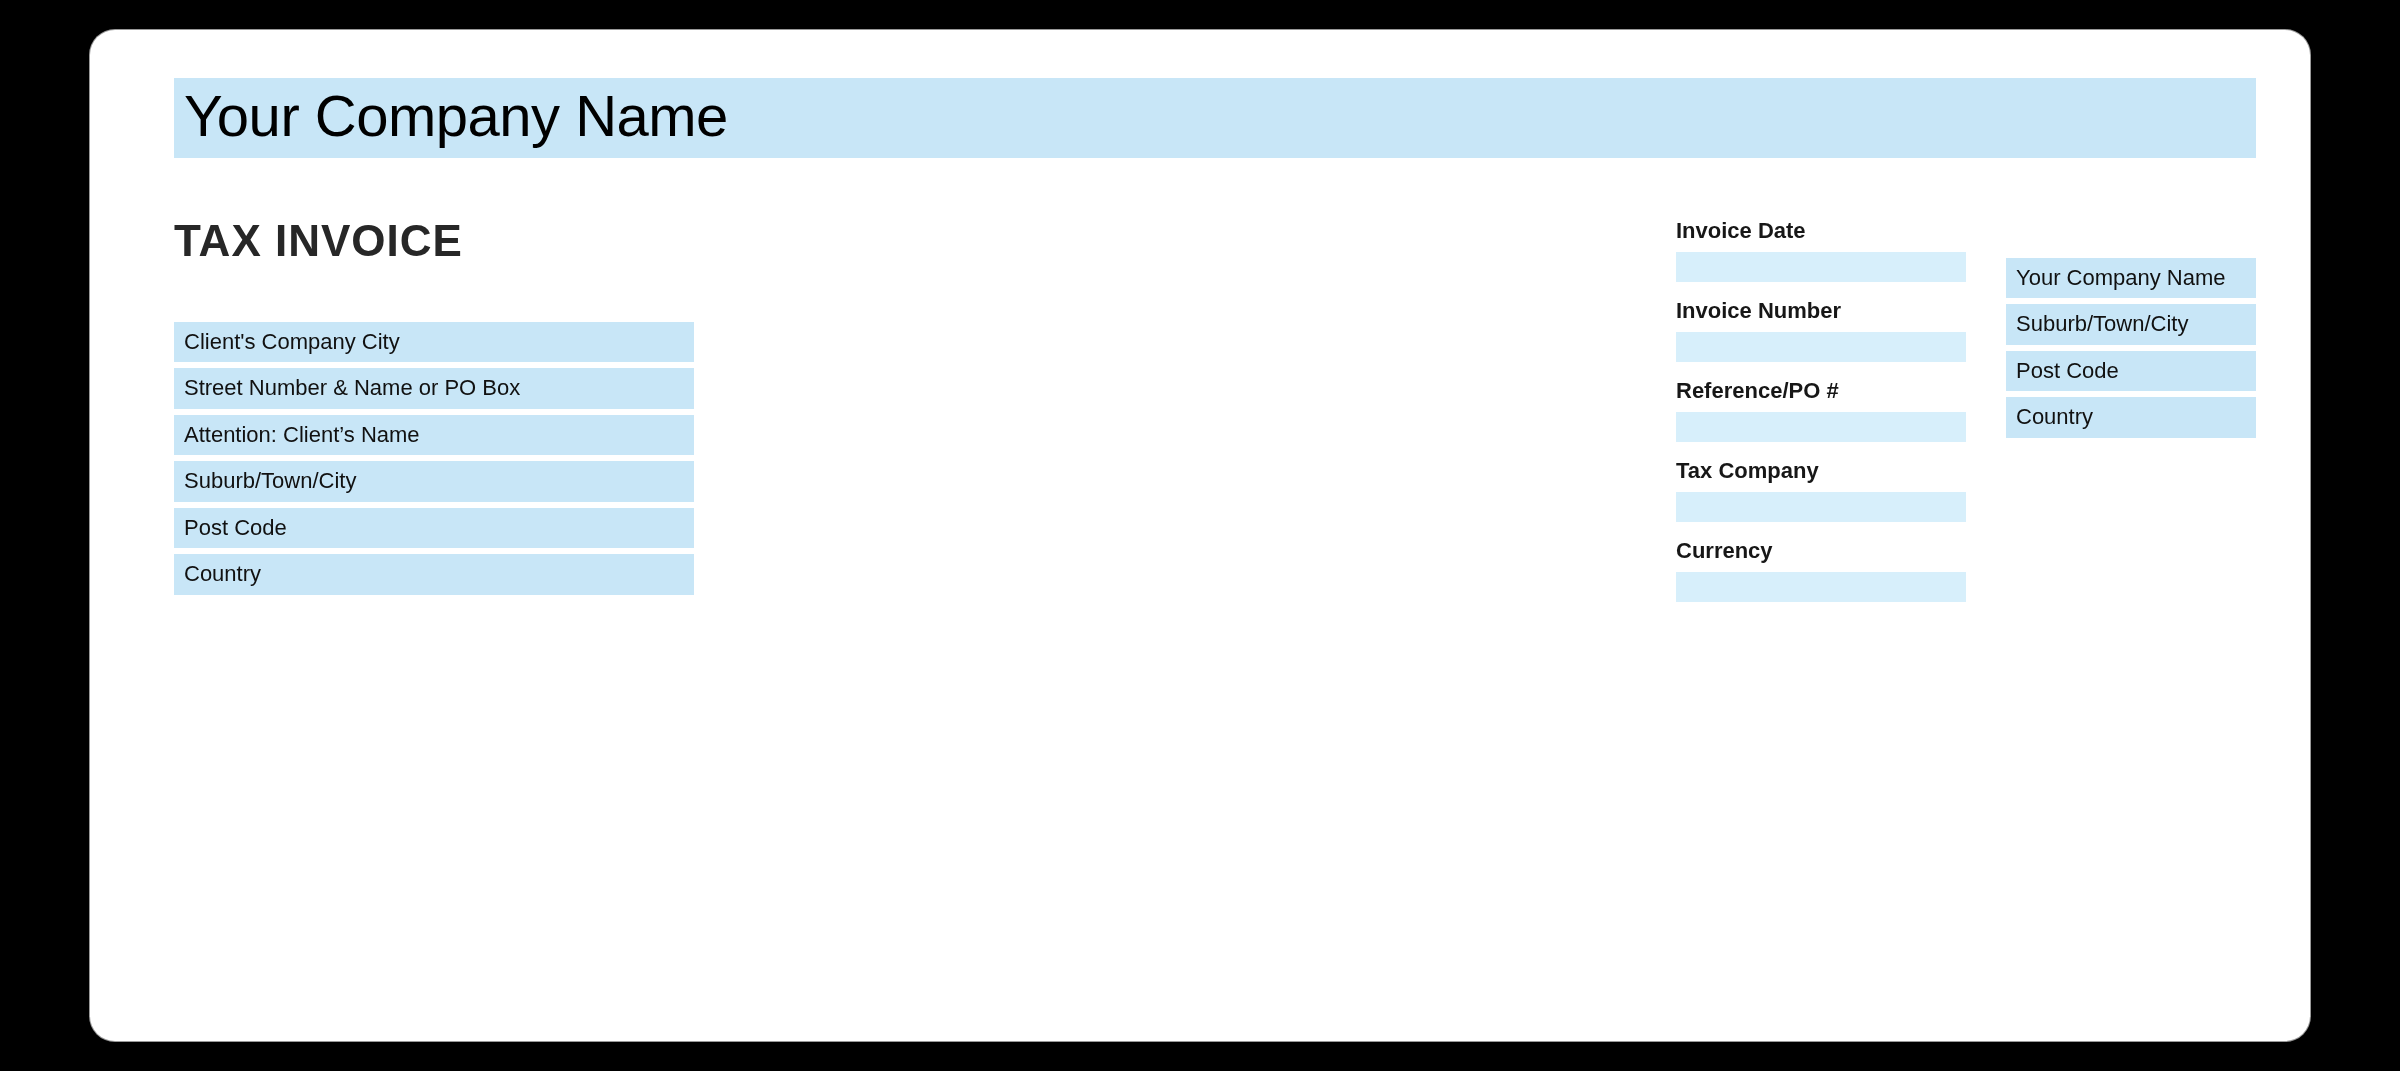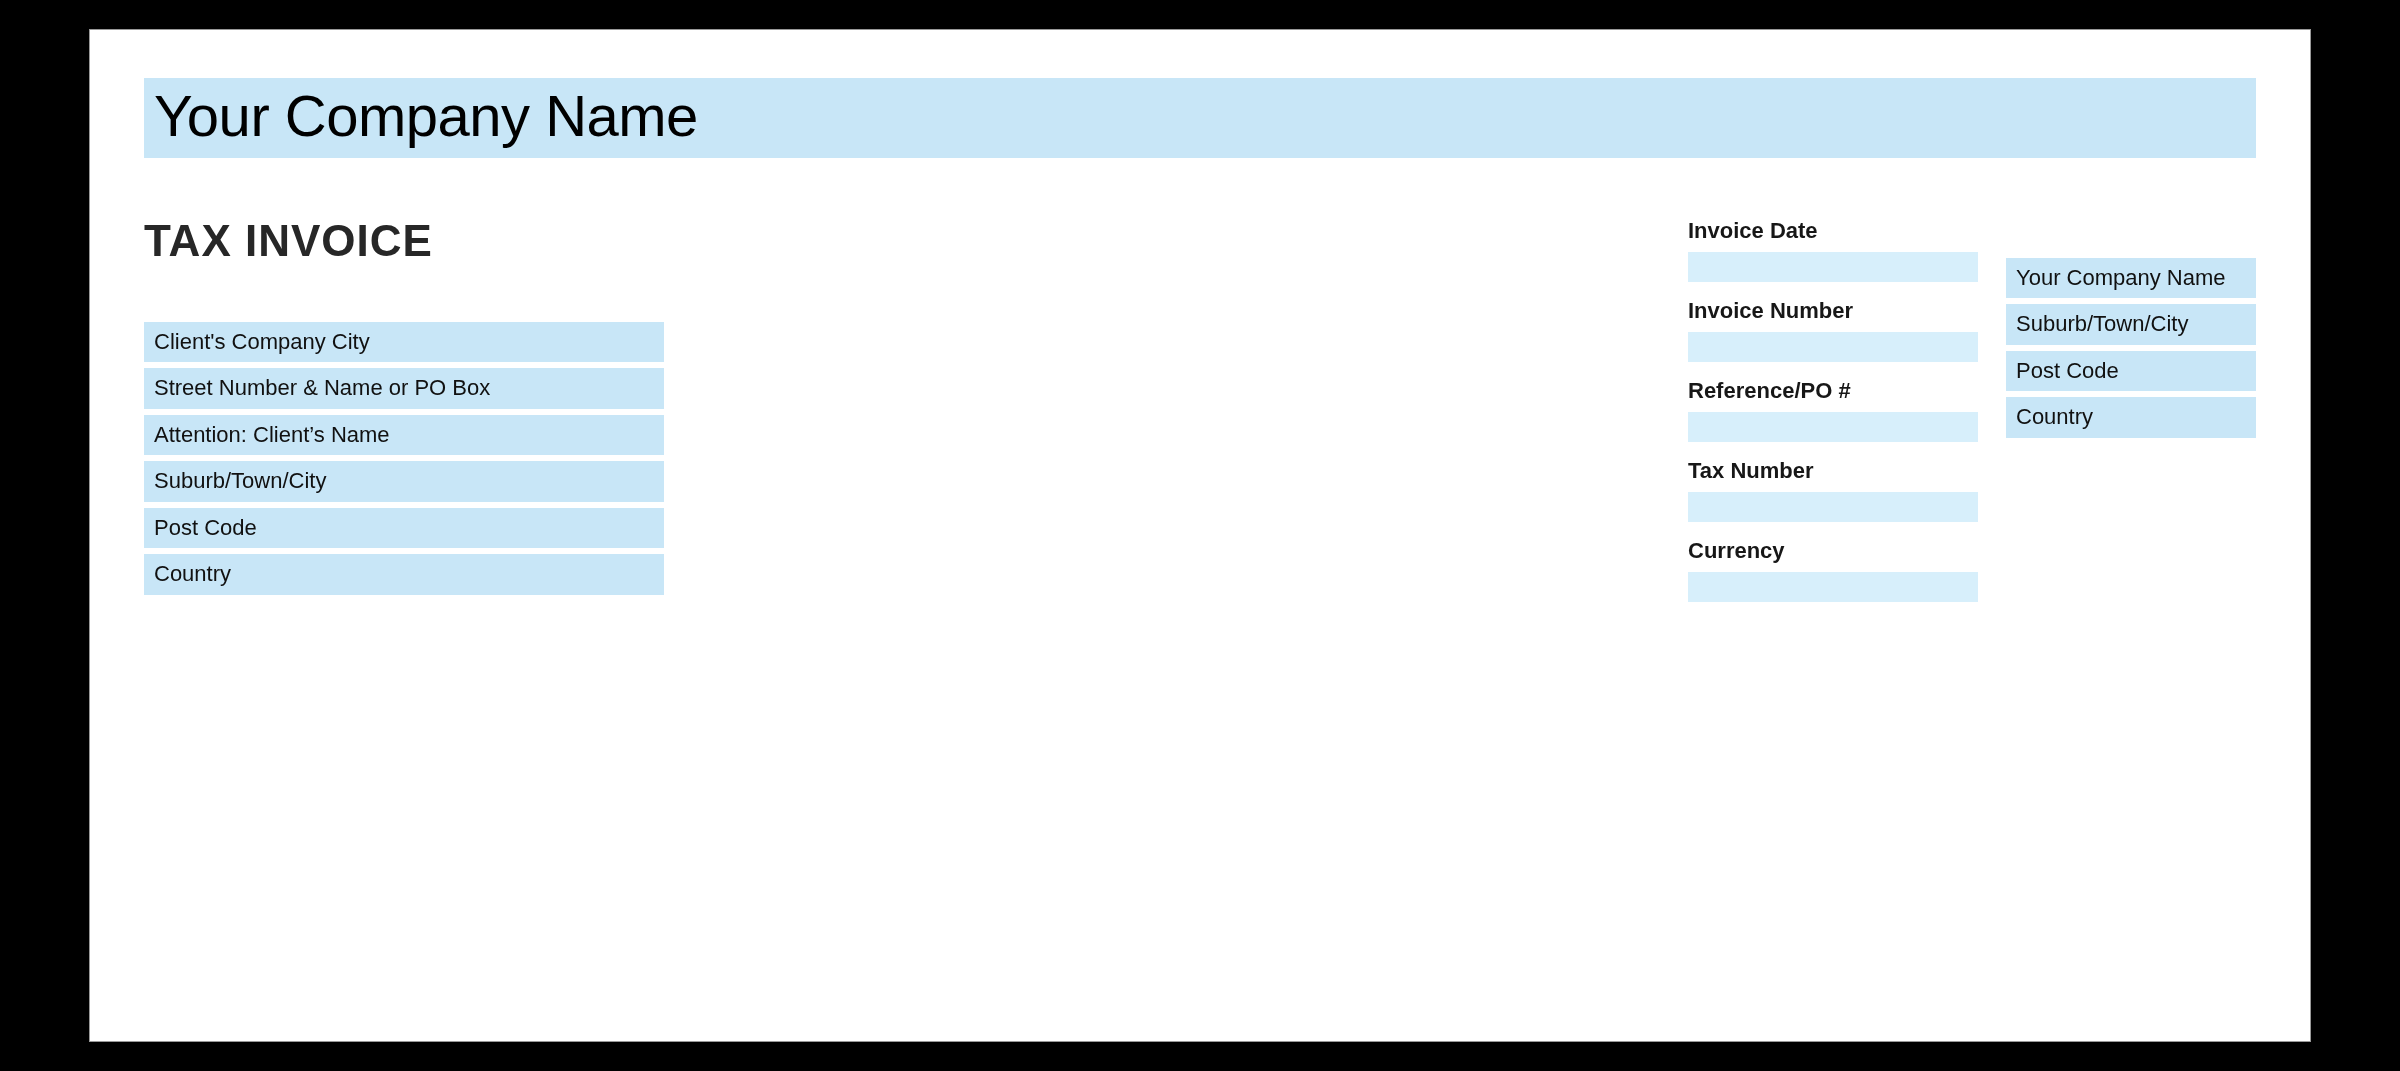--- a/index.html
+++ b/index.html
@@ -10,37 +10,38 @@
     display: flex;
     align-items: center;
     justify-content: center;
     padding: 30px 90px;
   }
   .page {
     background: #fff;
     width: 100%;
     height: 100%;
     box-shadow: 0 0 0 1px #999, 2px 2px 6px rgba(0,0,0,0.3);
-    padding: 48px 54px 40px 54px;
+    padding: 48px 54px 40px 84px;
     position: relative;
+    border-radius: 25px;
   }
   .company-banner {
     background: #c8e6f7;
     font-size: 58px;
     font-weight: 400;
     color: #000;
     padding: 6px 10px 10px 10px;
     line-height: 1.1;
     margin-bottom: 58px;
     letter-spacing: -0.5px;
   }
   .columns {
     display: flex;
     width: 100%;
-    gap: 28px;
+    gap: 40px;
   }
   .col-left { flex: 0 0 520px; }
   .col-mid  { flex: 0 0 290px; margin-left: auto; }
   .col-right{ flex: 0 0 250px; }
 
   .doc-title {
     font-size: 44px;
     font-weight: 800;
     color: #272727;
     letter-spacing: 1px;
@@ -98,21 +99,21 @@
       <div class="meta-list">
         <div class="meta-label">Invoice Date</div>
         <div class="meta-value"></div>
 
         <div class="meta-label">Invoice Number</div>
         <div class="meta-value"></div>
 
         <div class="meta-label">Reference/PO #</div>
         <div class="meta-value"></div>
 
-        <div class="meta-label">Tax Number</div>
+        <div class="meta-label">Tax Company</div>
         <div class="meta-value"></div>
 
         <div class="meta-label">Currency</div>
         <div class="meta-value"></div>
       </div>
     </div>
 
     <div class="col-right">
       <div class="field-list">
         <div class="field">Your Company Name</div>

